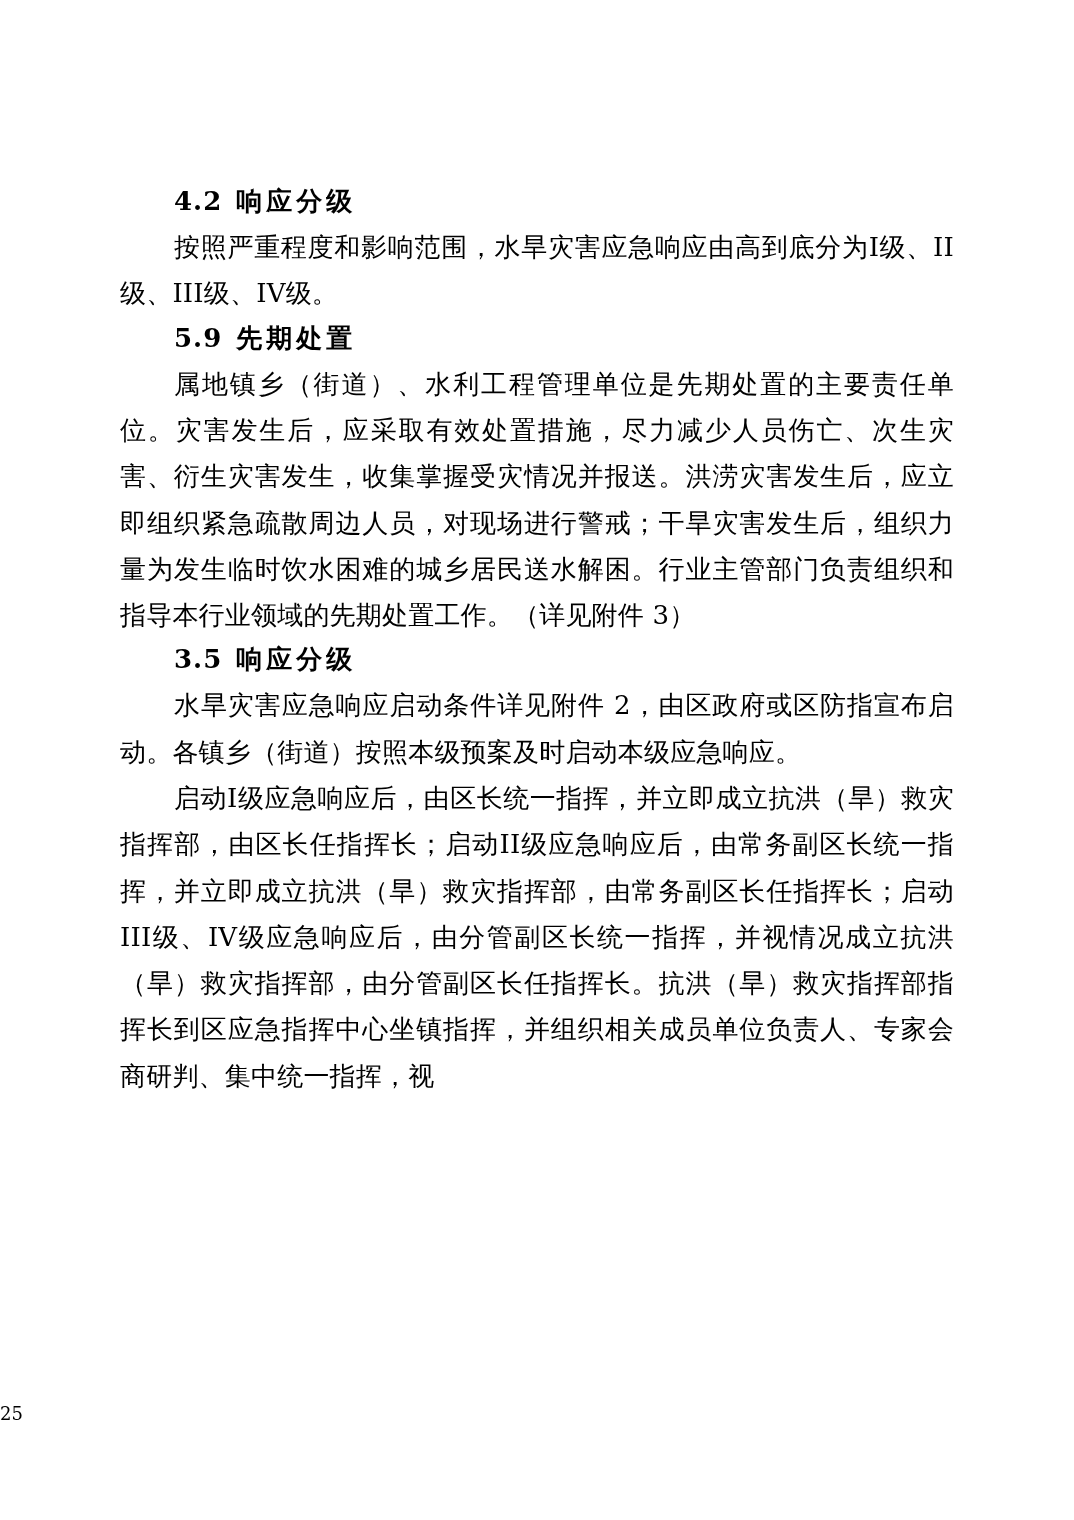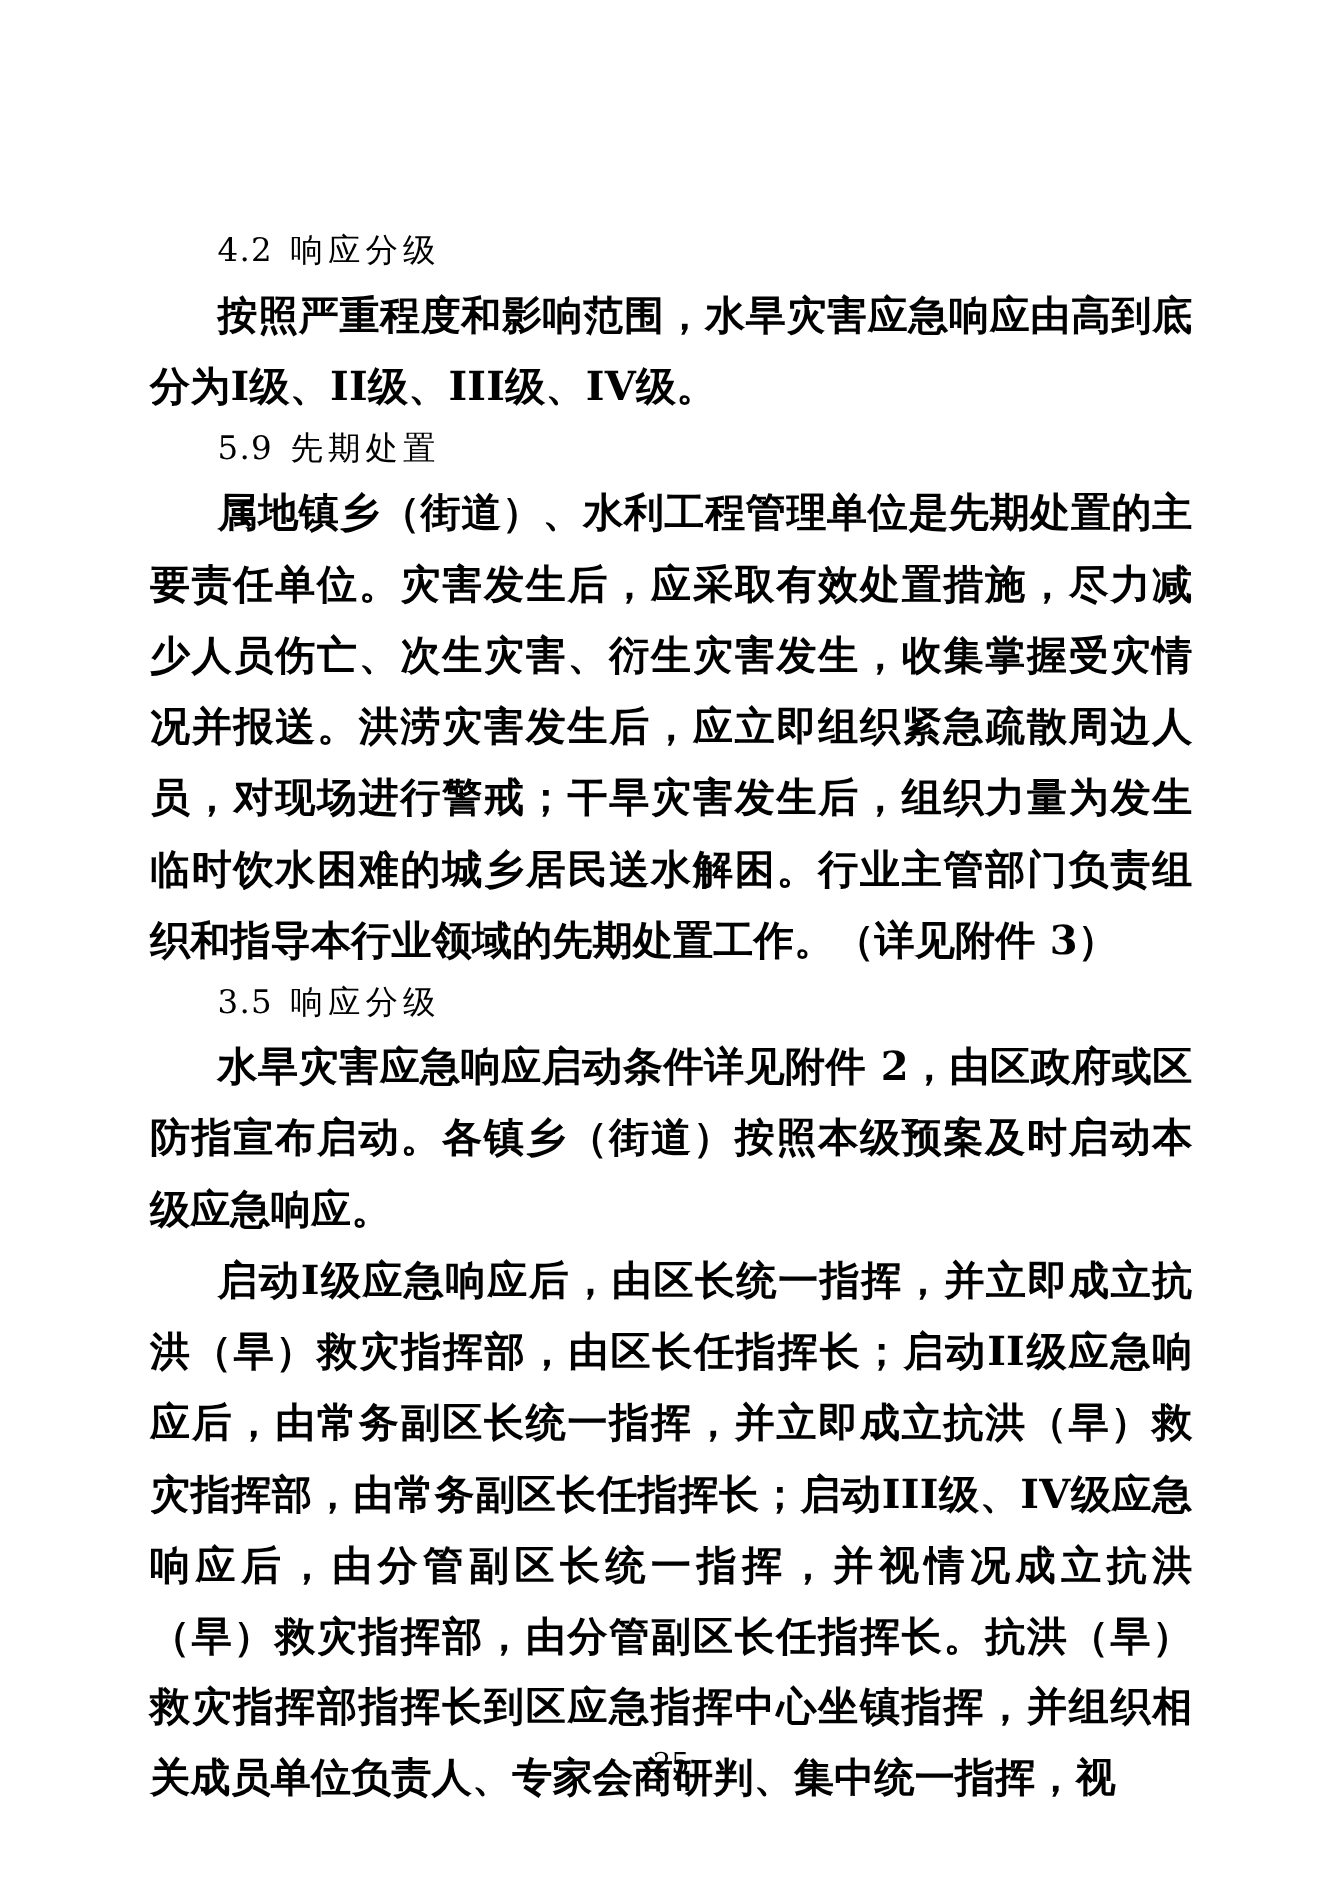--- a/index.html
+++ b/index.html
@@ -27,49 +27,47 @@
   .doc-body {
     width: 834px;
     margin: 0 auto;
   }
   .heading {
     font-size: 26px;
     line-height: 1.62;
     margin: 0 0 2px 0;
     text-indent: 54px;
     letter-spacing: 0.5px;
-    font-weight: normal;
+    font-weight: bold;
   }
   .heading .num {
     letter-spacing: 1px;
   }
   .heading .sp {
     display: inline-block;
     width: 14px;
   }
   .para {
-    font-size: 32px;
+    font-size: 26px;
     line-height: 1.78;
     margin: 0 0 0 0;
     text-indent: 54px;
     text-align: justify;
     text-justify: inter-ideograph;
     letter-spacing: 0.2px;
-    font-weight: bold;
   }
   .spaced-head {
     letter-spacing: 4px;
   }
   .page-number {
     position: absolute;
     left: 0;
     right: 0;
     bottom: 96px;
-    text-align: center;
-    font-size: 23px;
+    font-size: 18px;
     font-family: "DejaVu Serif", "Liberation Serif", serif;
   }
 </style>
 </head>
 <body>
 
 <div class="page">
   <div class="doc-body">
 
     <div class="heading">

